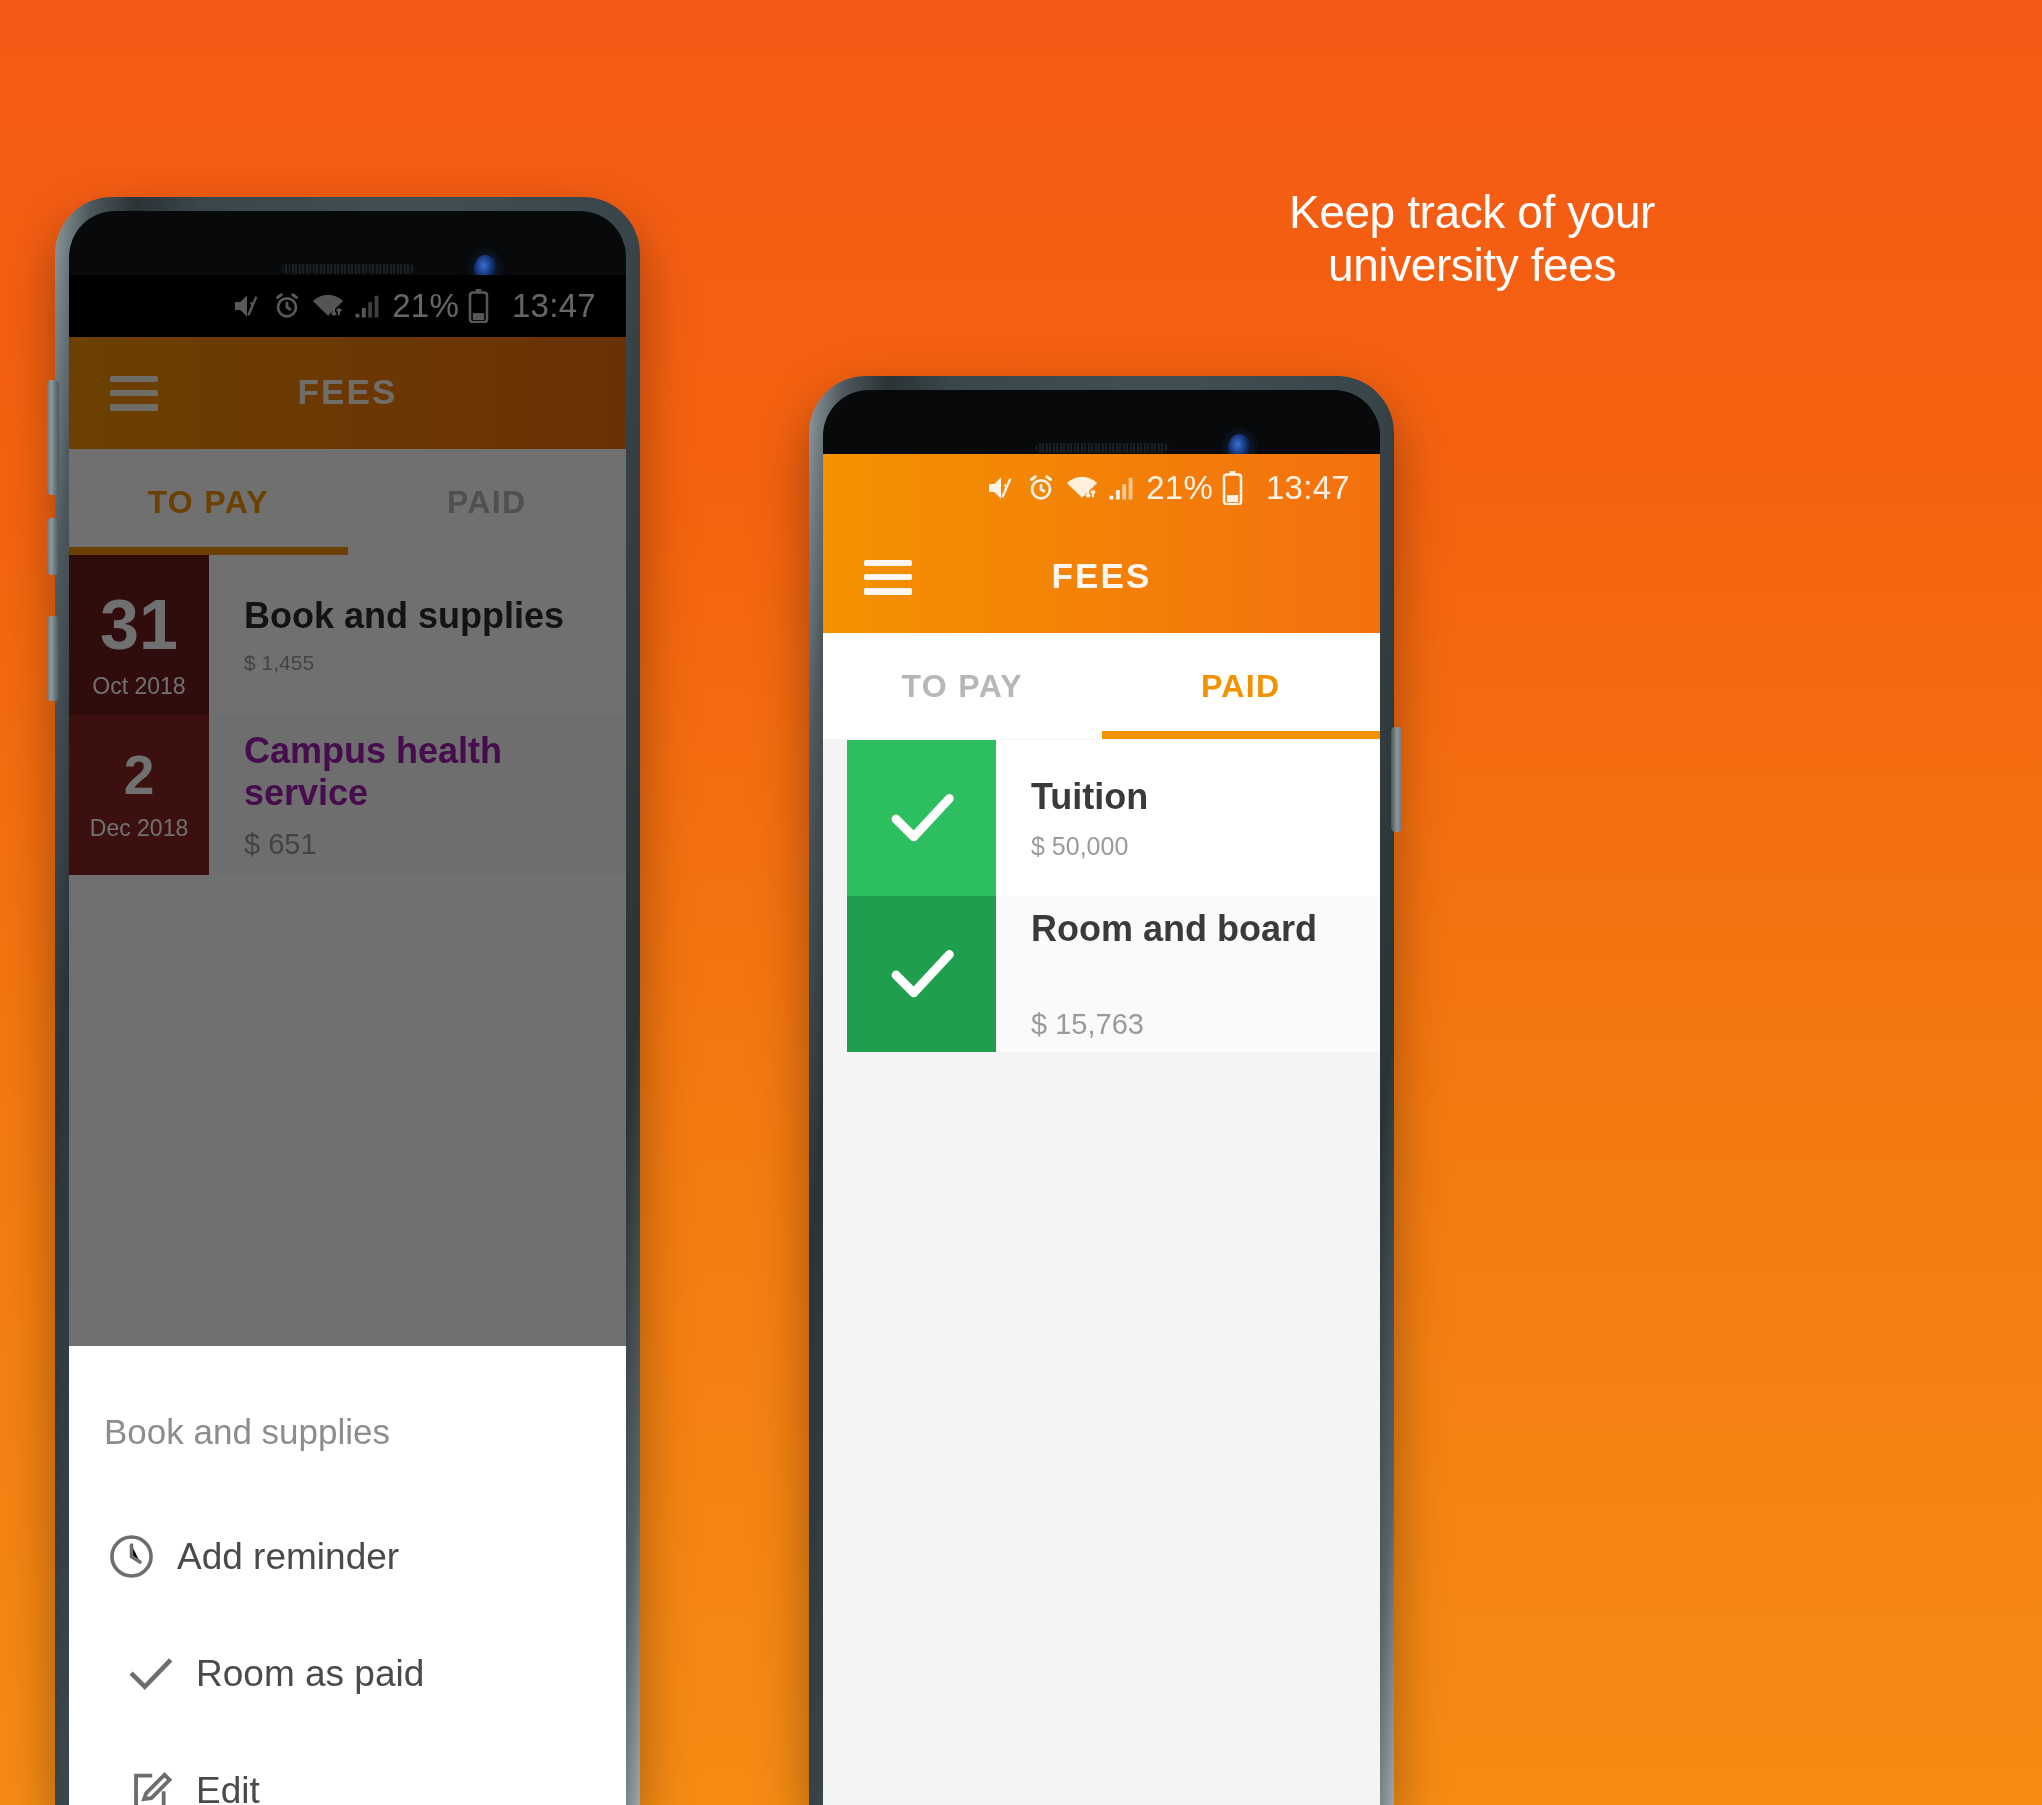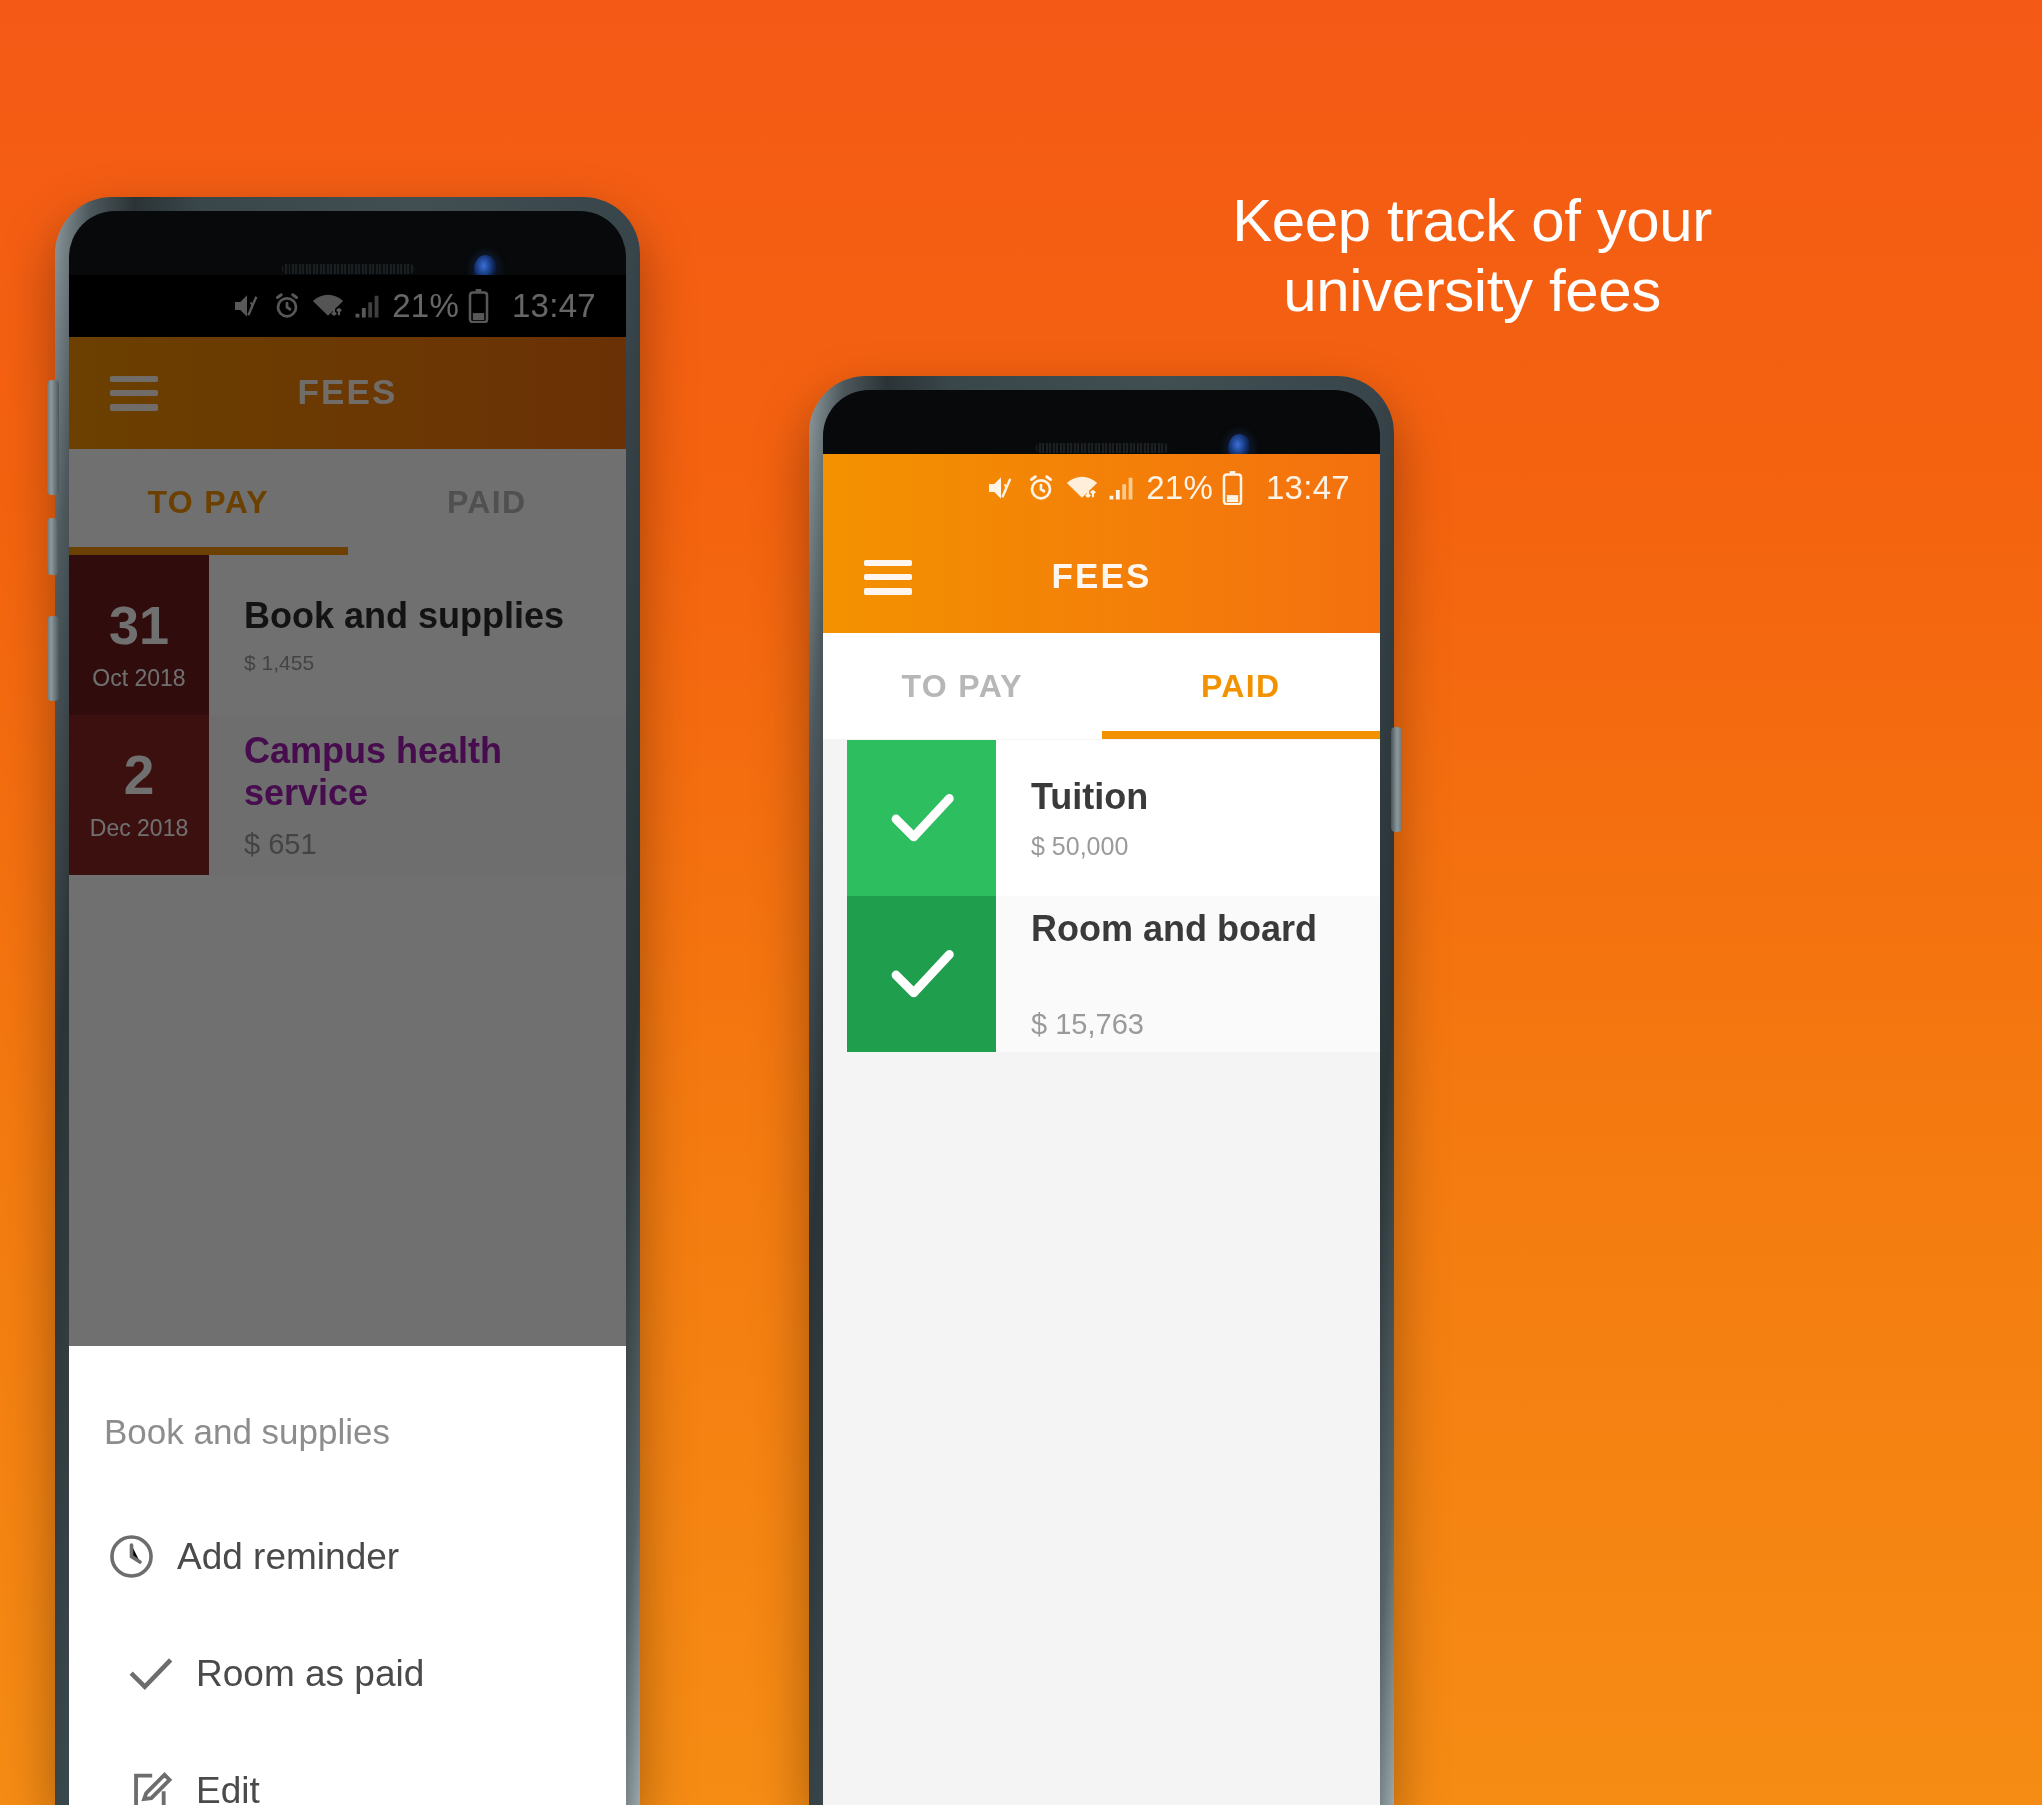--- a/index.html
+++ b/index.html
@@ -7,21 +7,21 @@
   body {
     font-family:"Liberation Sans", sans-serif;
     background:linear-gradient(180deg,#f45a16 0%,#f4630f 28%,#f47a10 62%,#f68c14 100%);
     position:relative;
   }
 
   
   .headline {
     position:absolute; left:1082px; top:186px; width:780px;
     text-align:center; color:#ffffff;
-    font-size:60px; line-height:1.16; font-weight:400;
+    font-size:46px; line-height:1.16; font-weight:400;
     letter-spacing:-0.4px;
   }
 
   
   .phone { position:absolute; }
   .phone .body {
     position:absolute; inset:0;
     border-radius:57px 57px 0 0;
     background:linear-gradient(95deg,#8e9a9e 0%,#4d585c 5%,#2b3336 11%,#39464a 20%,
                #414f53 50%,#38454a 80%,#2a3336 90%,#556266 96%,#9aa6aa 100%);
@@ -198,21 +198,21 @@
           <span class="ul" style="height:8px;background:#f39200;"></span>
         </div>
         <div class="tab" style="color:#b7b7b7; font-size:32px;">
           <span>PAID</span>
         </div>
       </div>
 
       <div style="position:absolute;left:0;right:0;top:280px;bottom:0;background:#fff;">
         <div class="row" style="height:160px;background:#ffffff;">
           <div class="lead" style="width:140px;background:#6e1c1c;color:#fff;">
-            <span class="daynum" style="font-size:54px;margin-top:20px;">31</span>
+            <span class="daynum" style="font-size:70px;margin-top:20px;">31</span>
             <span class="daymon" style="font-size:23px;margin-top:12.4px;">Oct 2018</span>
           </div>
           <div class="meta" style="padding-left:35px;">
             <span class="feename" style="font-size:36px;color:#2c2c2c;">Book and supplies</span>
             <span class="feeamt" style="font-size:21px;color:#9a9a9a;margin-top:14px;">$ 1,455</span>
           </div>
         </div>
 
         <div class="row" style="height:160px;background:#fafafa;">
           <div class="lead" style="width:140px;background:#8b2626;color:#fff;">

